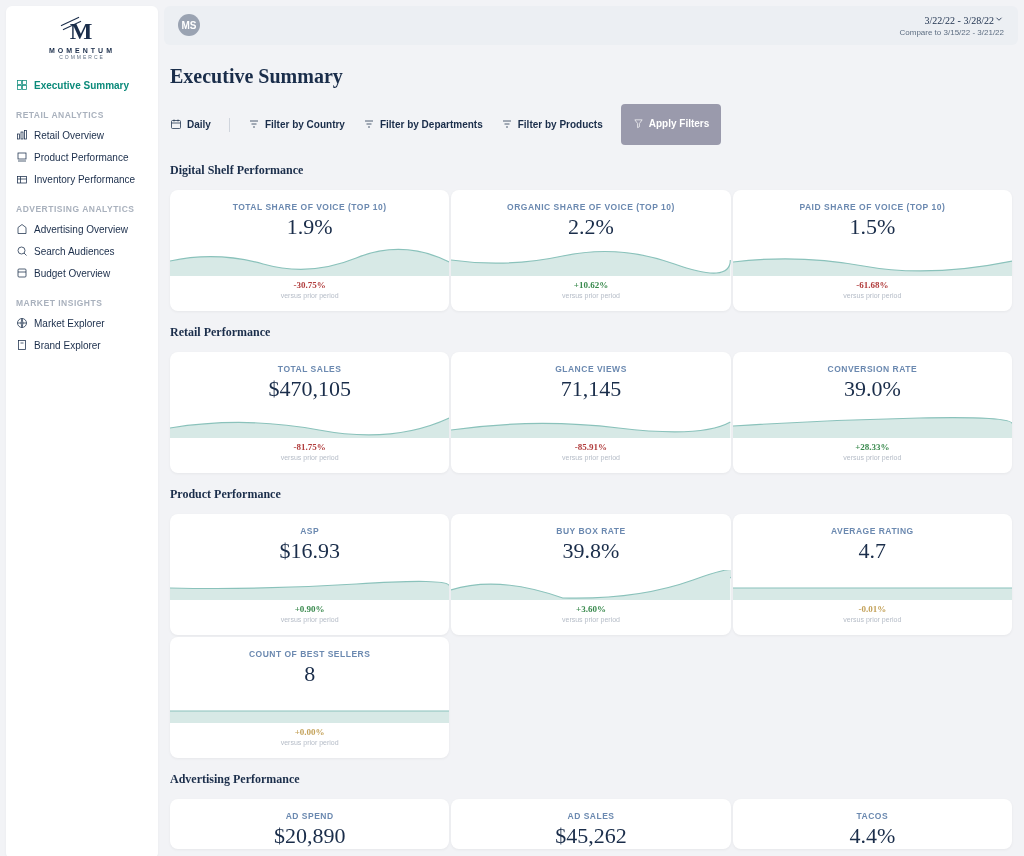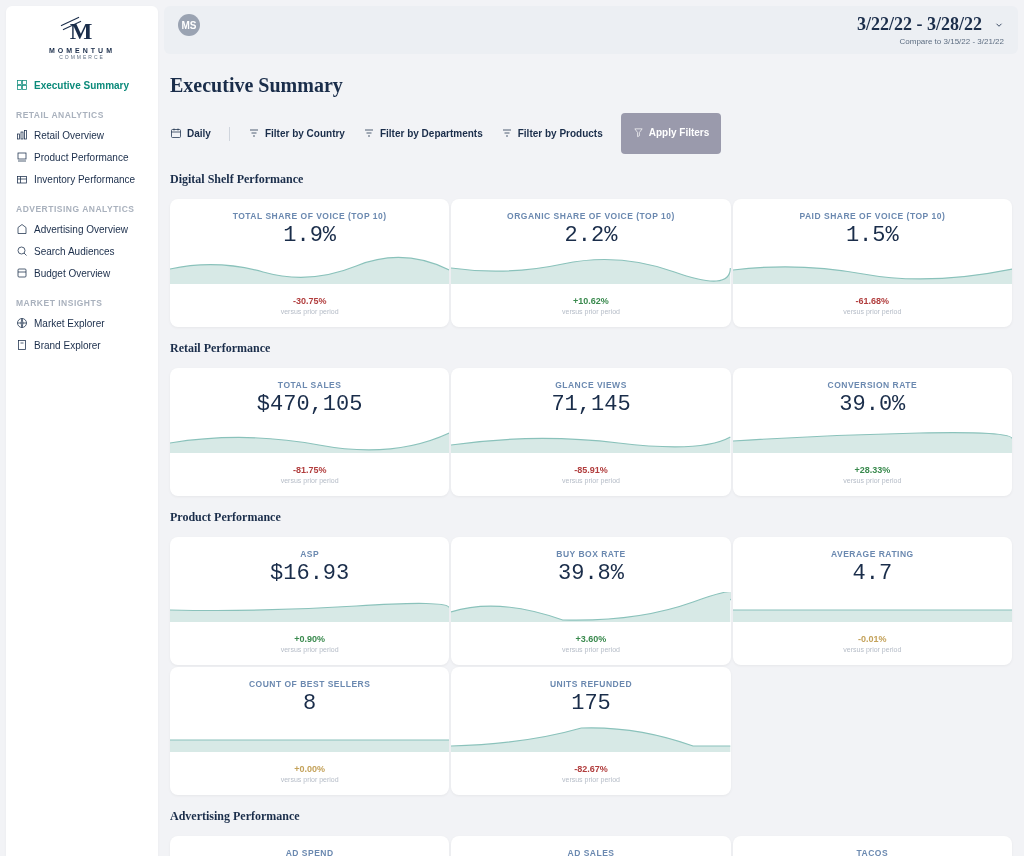--- a/index.html
+++ b/index.html
@@ -42,43 +42,43 @@
   
   .main{flex:1;display:flex;flex-direction:column;margin-left:6px;}
   .topbar{
     background:#eceff3;border-radius:6px;padding:8px 14px;display:flex;
     justify-content:space-between;margin-bottom:6px;
   }
   .avatar{width:22px;height:22px;border-radius:50%;background:#9aa3b2;color:#fff;
     display:flex;align-items:center;justify-content:center;font-family:Arial,sans-serif;
     font-size:10px;font-weight:bold;}
   .date-range{text-align:right;}
-  .date-main{font-family:Georgia,serif;font-size:18px;color:var(--ink);display:flex;align-items:center;gap:12px;justify-content:flex-end;cursor:pointer;font-weight:bold;}
+  .date-main{font-family:Georgia,serif;font-size:10px;color:var(--ink);display:flex;align-items:center;gap:0;justify-content:flex-end;cursor:pointer;}
   .date-compare{font-size:8px;color:var(--ink-light);margin-top:2px;font-family:Arial,sans-serif;}
   .content{padding:0 6px;}
   .page-title{font-family:Georgia,serif;font-size:20px;font-weight:bold;color:var(--ink);margin:14px 0 16px 0;}
   .filter-bar{display:flex;align-items:center;gap:18px;margin-bottom:18px;font-family:Arial,sans-serif;}
   .filter-item{display:flex;align-items:center;gap:5px;font-size:10px;font-weight:bold;color:var(--ink);cursor:pointer;}
   .filter-item svg{width:12px;height:12px;stroke:var(--ink);fill:none;stroke-width:1.5;}
   .filter-divider{width:1px;height:14px;background:#d0d5dd;}
   .apply-btn{background:#9a9aac;color:#fff;border:none;border-radius:4px;
     padding:14px 12px;font-size:10px;display:flex;gap:5px;
     font-family:Arial,sans-serif;font-weight:bold;cursor:pointer;}
   .apply-btn svg{width:11px;height:11px;stroke:#fff;fill:none;stroke-width:1.5;}
   .section-title{font-family:Georgia,serif;font-size:12px;font-weight:bold;
     color:var(--ink);margin:14px 0 12px 0;}
   .card-grid{display:grid;grid-template-columns:repeat(3,1fr);gap:2px;margin-bottom:10px;}
   .card{background:#fff;border-radius:8px;box-shadow:0 1px 3px rgba(0,0,0,0.05);
     overflow:hidden;display:flex;flex-direction:column;align-items:center;padding-top:12px;}
   .card-label{font-family:Arial,sans-serif;font-size:8.5px;font-weight:bold;
     letter-spacing:0.5px;color:#6b89b0;text-transform:uppercase;}
-  .card-value{font-family:Liberation Mono, monospace;font-size:22px;color:var(--ink);margin-top:2px;font-weight:normal;}
+  .card-value{font-family:Liberation Serif, serif;font-size:22px;color:var(--ink);margin-top:2px;font-weight:normal;}
   .card-spark{width:100%;height:30px;margin-top:6px;}
   .card-spark svg{width:100%;height:100%;display:block;}
-  .card-delta{font-family:Liberation Sans, sans-serif;font-size:9px;font-weight:bold;margin-top:12px;}
+  .card-delta{font-family:Liberation Serif, serif;font-size:9px;font-weight:bold;margin-top:4px;}
   .card-delta.neg{color:var(--red);}
   .card-delta.pos{color:var(--green);}
   .card-delta.neu{color:var(--neutral);}
   .card-sub{font-family:Arial,sans-serif;font-size:7px;color:#b5bcc7;margin-top:2px;margin-bottom:12px;}
   .caret{display:inline-block;}
   .caret svg{width:10px;height:10px;stroke:var(--ink);fill:none;stroke-width:2;}
 </style>
 </head>
 <body>
 
@@ -380,32 +380,20 @@
               <div class="card-value">8</div>
               <div class="card-spark">
                 <svg viewBox="0 0 300 30" preserveAspectRatio="none">
                   <path d="M0,18 L300,18 L300,30 L0,30 Z" fill="var(--area-teal-light)"></path>
                   <path d="M0,18 L300,18" fill="none" stroke="var(--area-teal)" stroke-width="1.2"></path>
                 </svg>
               </div>
               <div class="card-delta neu">+0.00%</div>
               <div class="card-sub">versus prior period</div>
             </div>
-            <div class="card">
-              <div class="card-label">UNITS REFUNDED</div>
-              <div class="card-value">175</div>
-              <div class="card-spark">
-                <svg viewBox="0 0 300 30" preserveAspectRatio="none">
-                  <path d="M0,24 Q80,22 140,6 Q200,4 260,24 L300,24 L300,30 L0,30 Z" fill="var(--area-teal-light)"></path>
-                  <path d="M0,24 Q80,22 140,6 Q200,4 260,24 L300,24" fill="none" stroke="var(--area-teal)" stroke-width="1.2"></path>
-                </svg>
-              </div>
-              <div class="card-delta neg">-82.67%</div>
-              <div class="card-sub">versus prior period</div>
-            </div>
           </div>
           <h3 class="section-title">Advertising Performance</h3>
           <div class="card-grid">
             <div class="card">
               <div class="card-label">AD SPEND</div>
               <div class="card-value">$20,890</div>
             </div>
             <div class="card">
               <div class="card-label">AD SALES</div>
               <div class="card-value">$45,262</div>

